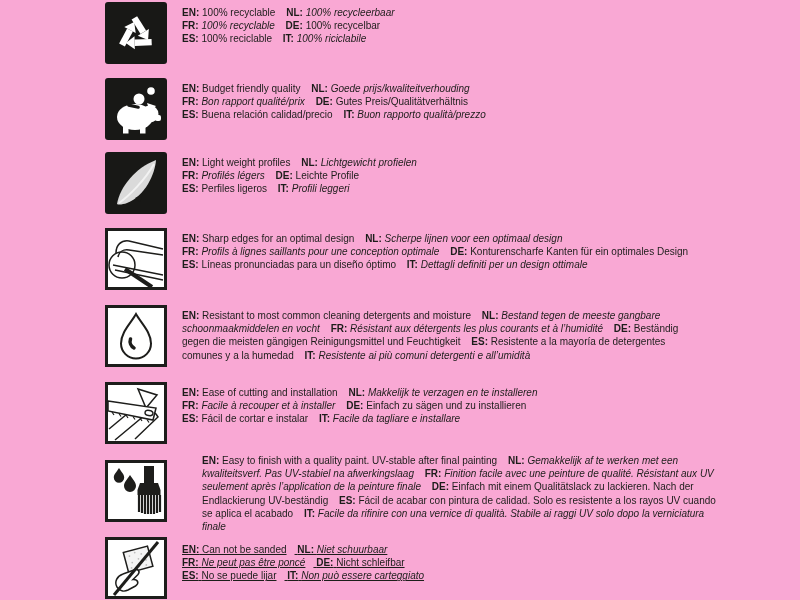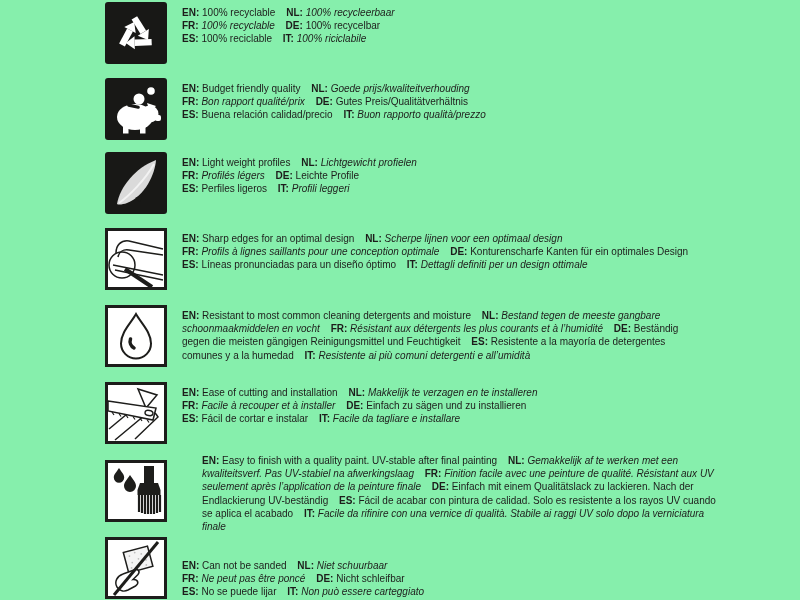--- a/index.html
+++ b/index.html
@@ -1,28 +1,28 @@
 <!DOCTYPE html>
 <html><head>
 <meta charset="utf-8">
 <style>
   html,body{margin:0;padding:0;background:#fff;}
   .page{
-    position:relative;width:800px;height:600px;background:#86efac;overflow:hidden;
+    position:relative;width:800px;height:600px;background:#f9a8d4;overflow:hidden;
     font-family:"Liberation Sans",sans-serif;color:#1d1d1b;
   }
   .row{position:absolute;left:105px;width:620px;}
   .iconbox{position:absolute;left:0;top:0;width:62px;height:62px;}
   .iconbox svg{display:block;width:62px;height:62px;}
   .text{
     position:absolute;left:77px;top:4px;width:515px;
     font-size:10px;line-height:13.2px;
   }
   .row:nth-child(7) .text{top:-6px;margin-left:20px;}
-  .row:nth-child(8) .text{top:22px;}
+  .row:nth-child(8) .text{top:6px;text-decoration:underline;}
   .entry{margin-right:8px;}
   .lang{font-weight:bold;}
   .it{font-style:italic;}
 </style>
 </head>
 <body>
 
 <div class="page">
 
   <div class="row" style="top:2px">

